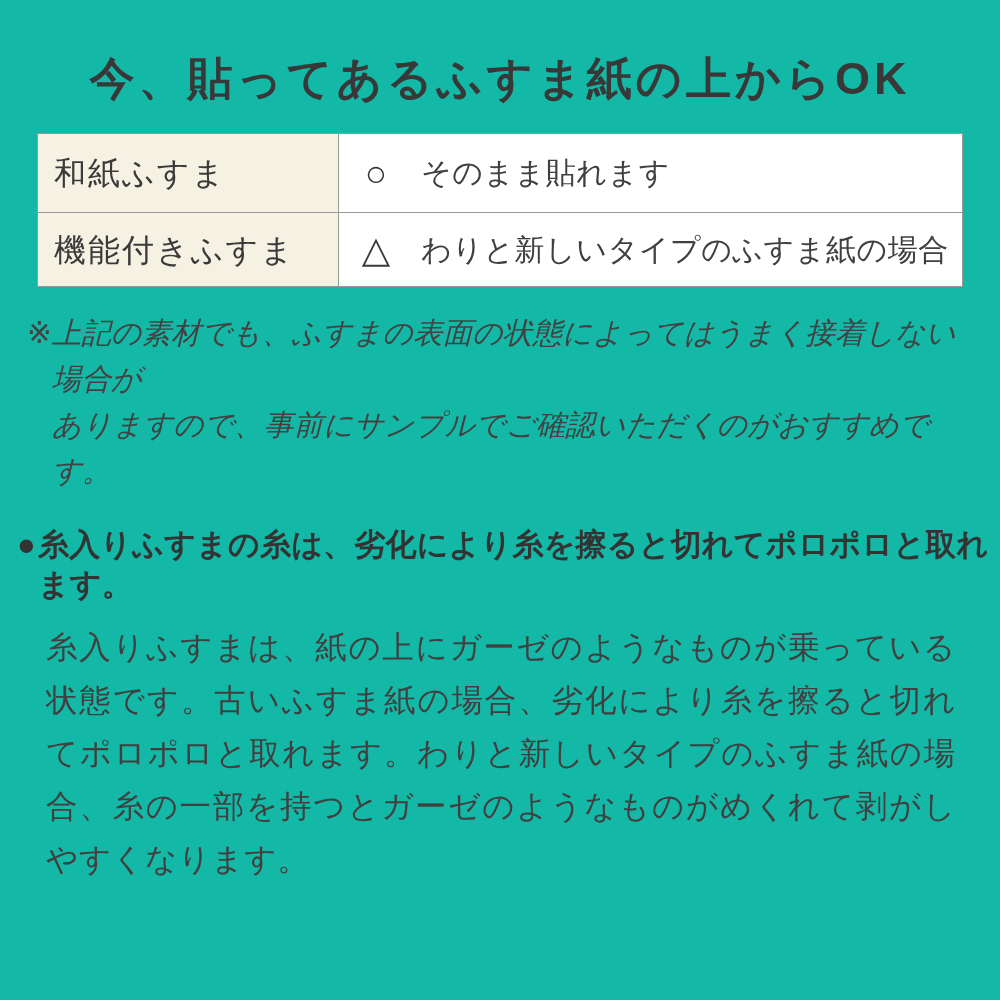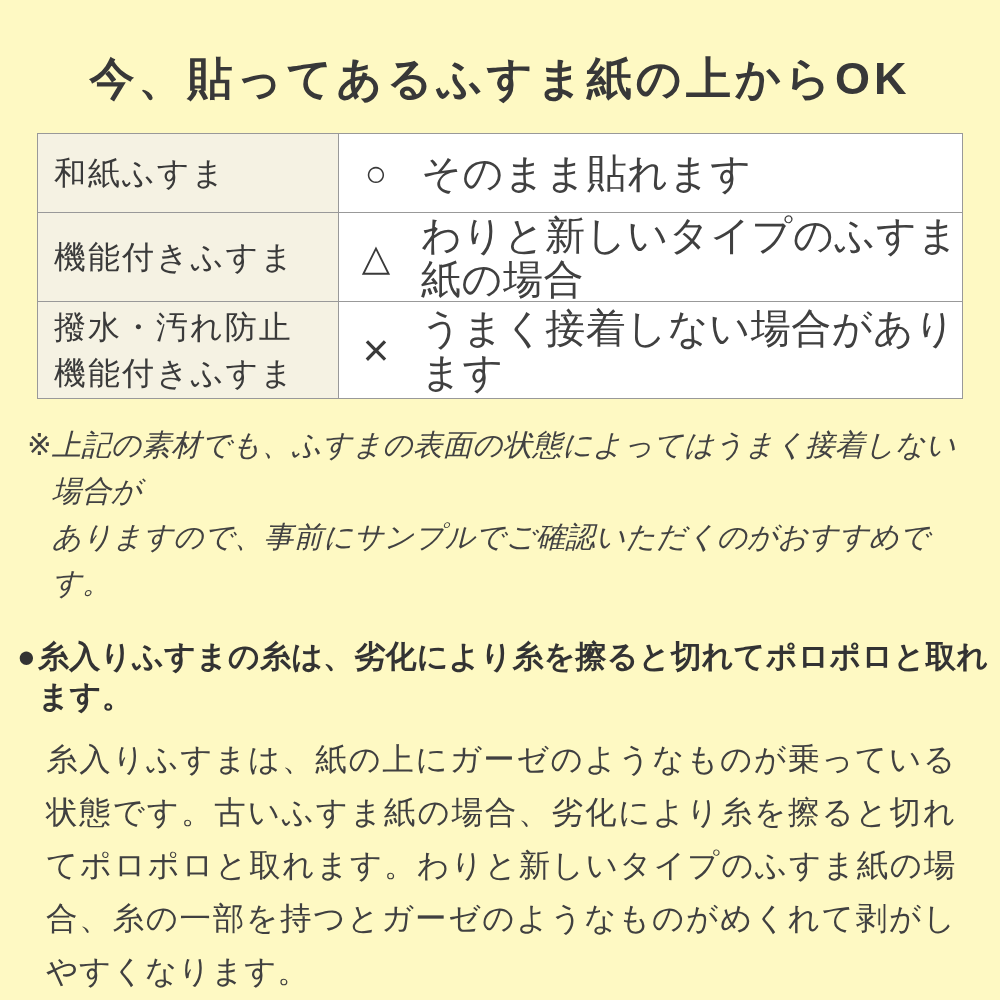--- a/index.html
+++ b/index.html
@@ -3,21 +3,21 @@
 <meta charset="utf-8">
 <style>
   * { box-sizing: border-box; margin: 0; padding: 0; }
   html, body { background: #ffffff; }
   body {
     width: 1000px; height: 1000px;
     font-family: "Liberation Sans", "DejaVu Sans", sans-serif;
     color: #3d3d3d;
     overflow: hidden;
   }
-  .page { position: relative; width: 1000px; height: 1000px; background: #fef9c3; }
+  .page { position: relative; width: 1000px; height: 1000px; background: #14b8a6; }
 
   .title {
     padding-top: 52px;
     text-align: center;
     font-size: 45px;
     font-weight: bold;
     letter-spacing: 4px;
     color: #383838;
     line-height: 1.2;
   }
@@ -64,21 +64,21 @@
   }
   .symbol {
     flex: 0 0 42px;
     text-align: center;
     font-size: 37px;
     color: #3a3a3a;
     line-height: 1;
   }
   .symbol.sym-x { font-size: 46px; }
   .result-text {
-    font-size: 40px;
+    font-size: 30px;
     line-height: 44px;
     letter-spacing: 0.5px;
     white-space: pre-line;
     color: #404040;
   }
 
   .footnote {
     display: flex;
     margin: 23px 20px 0 27px;
     font-size: 29.5px;
@@ -129,30 +129,20 @@
       </tr>
       <tr class="r2">
         <td class="material">機能付きふすま</td>
         <td class="result">
           <div class="result-inner">
             <span class="symbol">△</span>
             <span class="result-text">わりと新しいタイプのふすま紙の場合</span>
           </div>
         </td>
       </tr>
-      <tr class="r4">
-        <td class="material">撥水・汚れ防止
-機能付きふすま</td>
-        <td class="result">
-          <div class="result-inner">
-            <span class="symbol sym-x">×</span>
-            <span class="result-text">うまく接着しない場合があります</span>
-          </div>
-        </td>
-      </tr>
     </tbody>
   </table>
 
   <div class="footnote">
     <span class="marker">※</span>
     <span class="fn-text">上記の素材でも、ふすまの表面の状態によってはうまく接着しない場合が
 ありますので、事前にサンプルでご確認いただくのがおすすめです。</span>
   </div>
 
   <div class="tip-heading">

